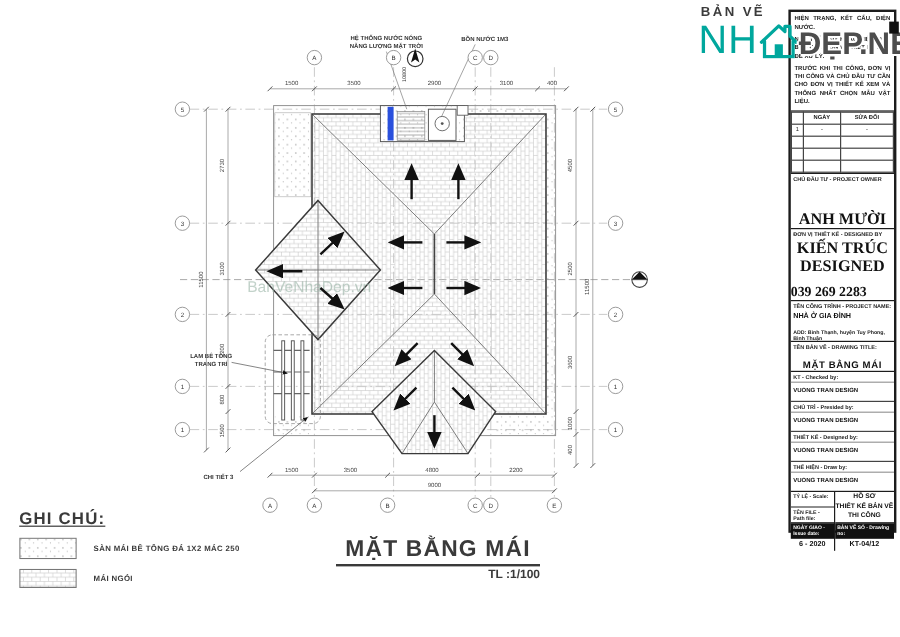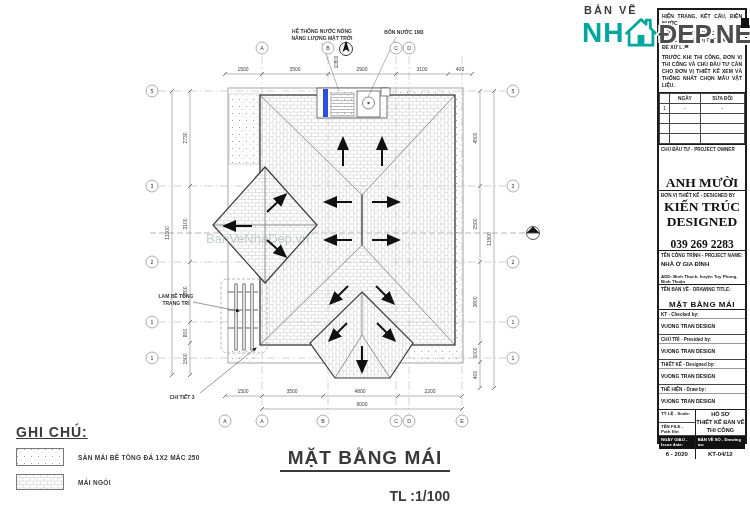--- a/index.html
+++ b/index.html
@@ -3,50 +3,50 @@
 <meta charset="utf-8">
 <style>
   html,body{margin:0;padding:0;background:#fff;}
   .sheet{position:relative;width:750px;height:531px;background:#fff;overflow:hidden;
          font-family:"Liberation Sans",sans-serif;color:#333;}
   svg text{font-family:"Liberation Sans",sans-serif;}
   
   .plan-title{position:absolute;left:280px;top:447px;width:170px;text-align:center;}
   .plan-title .t{font-size:19px;font-weight:bold;letter-spacing:1px;color:#3a3a3a;
                  border-bottom:2px solid #3a3a3a;padding-bottom:1px;}
-  .plan-title .s{font-size:14px;font-weight:bold;color:#3a3a3a;text-align:right;padding-top:16px;}
+  .plan-title .s{font-size:10px;font-weight:bold;color:#3a3a3a;text-align:right;padding-top:2px;}
   .legend{position:absolute;left:16px;top:424px;}
   .legend .h{font-size:14px;font-weight:bold;color:#3a3a3a;text-decoration:underline;letter-spacing:1px;}
   .legend .row{display:flex;align-items:center;margin-top:8px;}
   .legend .row svg{display:block;}
   .legend .row .lab{font-size:6.5px;font-weight:bold;margin-left:14px;color:#3a3a3a;letter-spacing:.3px;}
   
   .logo{position:absolute;left:582px;top:4px;z-index:6;}
   .logo .l1{font-size:11px;font-weight:bold;color:#3b3b3b;letter-spacing:2px;margin-left:2px;}
   .logo .l2{display:flex;align-items:flex-end;line-height:1;}
-  .logo .nh{font-size:28px;font-weight:bold;color:#00A79D;letter-spacing:1px;}
+  .logo .nh{font-size:33px;font-weight:normal;color:#00A79D;letter-spacing:1px;}
   .logo .net{font-size:26px;font-weight:bold;color:#4d4d4d;
              text-shadow:2px 0 0 #fff,-2px 0 0 #fff,0 2px 0 #fff,0 -2px 0 #fff,1px 1px 0 #fff,-1px -1px 0 #fff;}
   
   .tb{position:absolute;left:657px;top:8px;width:90px;height:436px;border:2px solid #1c1c1c;
       background:#fff;box-sizing:border-box;display:flex;flex-direction:column;font-size:5px;}
   .tb>div{border-bottom:1px solid #1c1c1c;box-sizing:border-box;}
   .tb>div:last-child{border-bottom:none;}
   .tb-notes{height:84px;padding:3px 3px 0 3px;}
   .tb-notes p{margin:0 0 3px 0;font-size:5px;font-weight:bold;line-height:1.4;color:#222;text-align:justify;}
   .tb-rev{height:58px;}
   .tb-rev table{width:100%;height:100%;border-collapse:collapse;}
   .tb-rev th,.tb-rev td{border:0.5px solid #444;font-size:4.8px;padding:0;text-align:center;height:9px;color:#222;}
   .tb-rev th{font-weight:bold;}
   .tb-rev .c0{width:9px;}
   .lbl{font-size:4.6px;font-weight:bold;color:#222;padding:2px 2px 0 2px;line-height:1.2;}
   .tb-owner{height:72px;text-align:center;}
   .tb-owner .big{margin-top:22px;}
   .big{font-family:"Liberation Serif",serif;font-size:13.5px;font-weight:bold;color:#111;line-height:1.15;text-align:center;}
-  .phone{font-family:"Liberation Serif",serif;font-size:11.5px;font-weight:bold;text-align:center;margin-top:8px;color:#111;}
+  .phone{font-family:"Liberation Serif",serif;font-size:11.5px;font-weight:bold;text-align:left;margin-top:8px;color:#111;}
   .tb-designer{height:73px;}
   .tb-designer .big:first-of-type{margin-top:8px;}
   .tb-project{height:45px;}
   .pname{font-size:6px;font-weight:bold;padding:3px 2px 0 2px;color:#111;}
   .paddr{font-size:4.4px;padding:7px 2px 0 2px;color:#222;font-weight:bold;}
   .tb-dtitle{height:37px;}
   .dname{font-size:8px;font-weight:bold;text-align:center;margin-top:7px;color:#111;letter-spacing:.5px;}
   .tb-personnel{height:103px;padding:0;}
   .prow .pl{font-size:4.6px;font-weight:bold;color:#222;padding:2px 2px 1px 2px;border-bottom:0.5px solid #999;}
   .prow .pv{font-size:5px;font-weight:bold;color:#111;padding:4px 2px 5px 2px;border-bottom:0.5px solid #444;}

